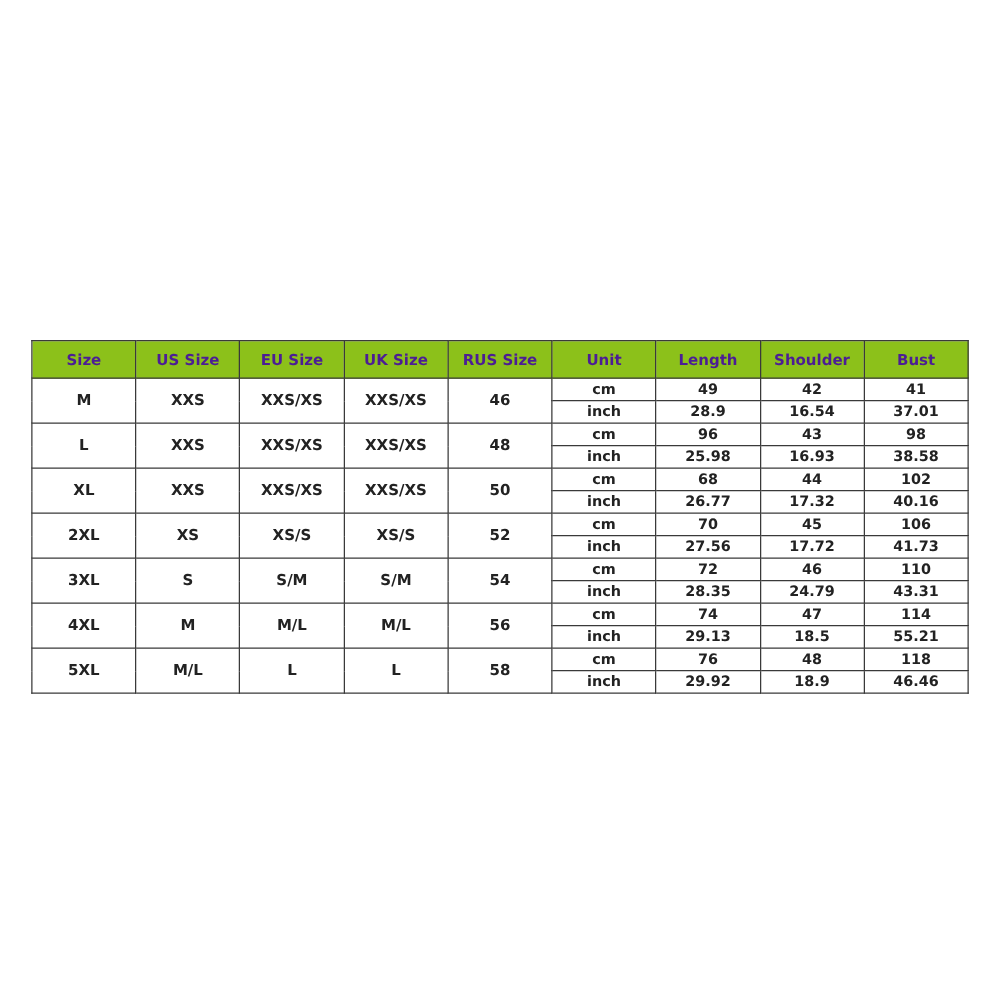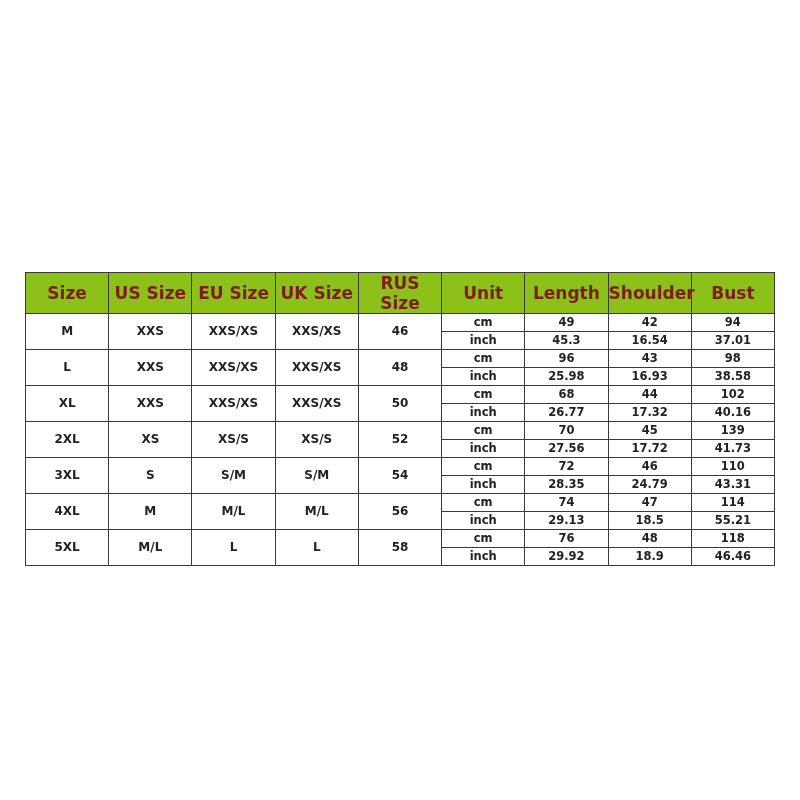--- a/index.html
+++ b/index.html
@@ -1,20 +1,20 @@
 <!DOCTYPE html>
 <html><head>
 <meta charset="utf-8">
 <style>
   html, body { margin:0; padding:0; background:#ffffff; }
   body { width:800px; height:800px; position:relative; overflow:hidden; font-family:"DejaVu Sans", "Liberation Sans", sans-serif; }
   .wrap { position:absolute; left:25px; top:272px; width:750px; }
   table { border-collapse:collapse; width:750px; table-layout:fixed; }
   th, td { border:1.5px solid #3a3a3a; text-align:center; padding:0; font-weight:bold; color:#222; }
-  th { background:#8cc11a; height:29px; font-size:17px; color:#7f1d1d; }
+  th { background:#8cc11a; height:29px; font-size:12px; color:#4c1d95; }
   td { font-size:11.5px; height:17px; line-height:17px; }
   td.big { font-size:12px; }
 </style>
 </head>
 <body>
 
 <div class="wrap">
   <table>
     <thead>
       <tr id="hdr">
@@ -32,25 +32,25 @@
     <tbody id="body">
         <tr>
           <td rowspan="2" class="big">M</td>
           <td rowspan="2" class="big">XXS</td>
           <td rowspan="2" class="big">XXS/XS</td>
           <td rowspan="2" class="big">XXS/XS</td>
           <td rowspan="2" class="big">46</td>
           <td>cm</td>
           <td>49</td>
           <td>42</td>
-          <td>94</td>
+          <td>41</td>
         </tr>
         <tr>
           <td>inch</td>
-          <td>45.3</td>
+          <td>28.9</td>
           <td>16.54</td>
           <td>37.01</td>
         </tr>
         <tr>
           <td rowspan="2" class="big">L</td>
           <td rowspan="2" class="big">XXS</td>
           <td rowspan="2" class="big">XXS/XS</td>
           <td rowspan="2" class="big">XXS/XS</td>
           <td rowspan="2" class="big">48</td>
           <td>cm</td>
@@ -83,21 +83,21 @@
         </tr>
         <tr>
           <td rowspan="2" class="big">2XL</td>
           <td rowspan="2" class="big">XS</td>
           <td rowspan="2" class="big">XS/S</td>
           <td rowspan="2" class="big">XS/S</td>
           <td rowspan="2" class="big">52</td>
           <td>cm</td>
           <td>70</td>
           <td>45</td>
-          <td>139</td>
+          <td>106</td>
         </tr>
         <tr>
           <td>inch</td>
           <td>27.56</td>
           <td>17.72</td>
           <td>41.73</td>
         </tr>
         <tr>
           <td rowspan="2" class="big">3XL</td>
           <td rowspan="2" class="big">S</td>

